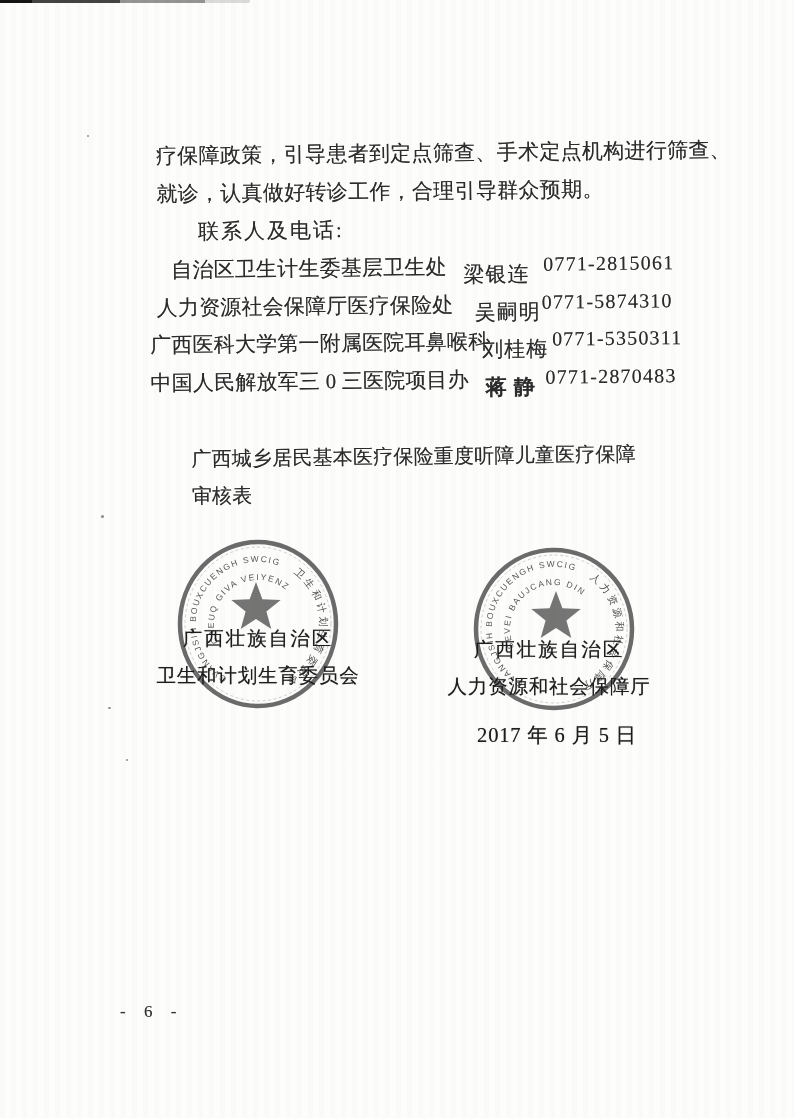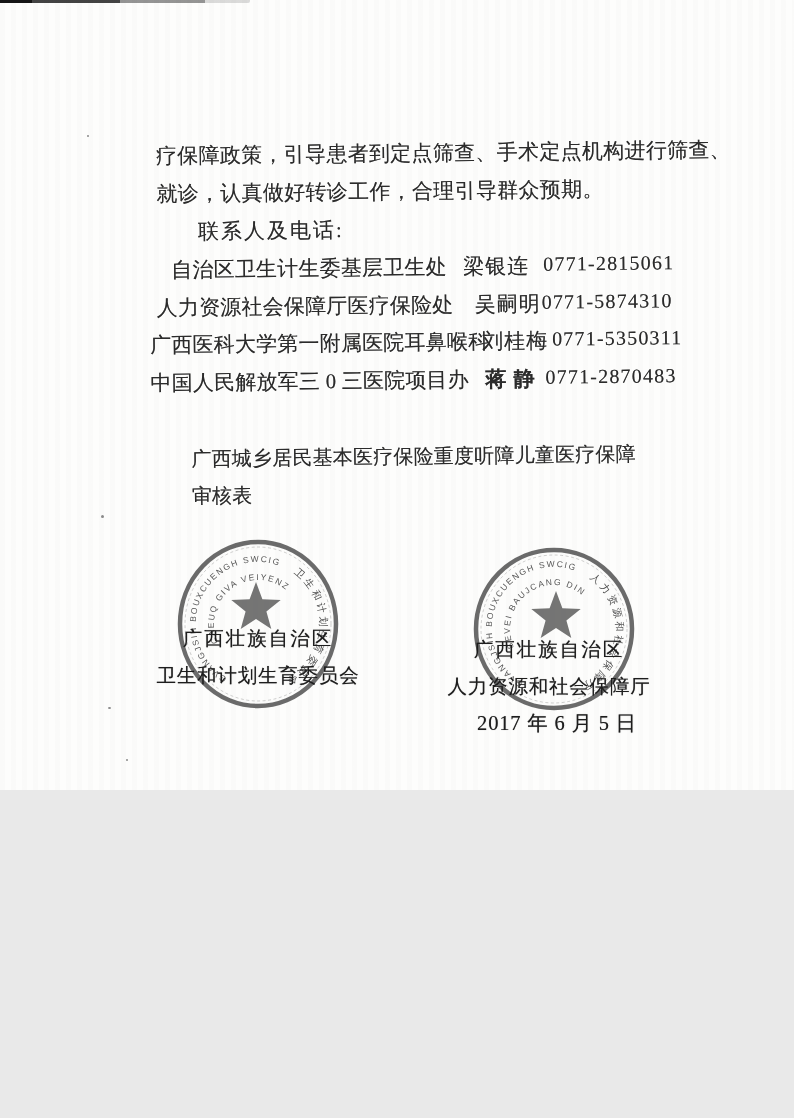--- a/index.html
+++ b/index.html
@@ -1,18 +1,18 @@
 <!DOCTYPE html>
 <html><head>
 <meta charset="utf-8">
 <style>
   html,body{margin:0;padding:0;background:#e9e9e9;}
   .page{
     position:relative;
-    width:794px;height:790px;
+    width:794px;height:1118px;
     margin:0 auto;
     background:#fdfdfc;
     overflow:hidden;
     font-family:"Liberation Serif","DejaVu Serif",serif;
     color:#2b2b2b;
   }
   
   .page::before{
     content:"";position:absolute;inset:0;pointer-events:none;
     background:repeating-linear-gradient(90deg,rgba(0,0,0,.012) 0 5px,rgba(0,0,0,0) 5px 11px);
@@ -25,21 +25,21 @@
         transform:rotate(-0.65deg);transform-origin:160px 160px;}
 
   .para-line{font-size:21px;letter-spacing:.3px;}
   #line1{left:156px;top:142px;}
   #line2{left:156px;top:180px;}
   #line3{left:197px;top:218px;font-size:21px;letter-spacing:2px;}
 
   .contacts{position:absolute;left:148px;top:256px;width:600px;}
   .contact-row{position:relative;height:37.6px;font-size:21px;}
   .contact-org{letter-spacing:.2px;}
-  .contact-name{position:absolute;top:0;letter-spacing:1px;}
+  .contact-name{position:absolute;top:8px;letter-spacing:1px;}
   .contact-phone{position:absolute;top:1px;font-size:20px;letter-spacing:1.2px;}
   .r1 .contact-org{padding-left:22px;}
   .r2 .contact-org{padding-left:7px;}
   .r1 .contact-name{left:314px;} .r1 .contact-phone{left:394px;}
   .r2 .contact-name{left:325px;} .r2 .contact-phone{left:392px;}
   .r3 .contact-name{left:332px;} .r3 .contact-phone{left:402px;}
   .r4 .contact-name{left:335px;font-weight:bold;} .r4 .contact-phone{left:395px;}
 
   .attachment{position:absolute;left:188px;top:441px;display:flex;
               font-size:20px;letter-spacing:.2px;}
@@ -51,21 +51,21 @@
   #seal-left-svg{left:168px;top:534px;}
   #seal-right-svg{left:464px;top:539px;}
 
   .sig{position:absolute;text-align:center;color:#1d1d1d;
        text-shadow:0 0 .7px rgba(20,20,20,.6);}
   .sig div{white-space:nowrap;}
   #sig-left{left:118px;top:620px;width:280px;line-height:37px;}
   #sig-right{left:409px;top:632px;width:280px;line-height:36.5px;}
   .sig-region{font-size:19.5px;letter-spacing:2px;}
   .sig-org{font-size:19.5px;letter-spacing:.8px;}
-  .sig-date{font-size:20.5px;letter-spacing:.8px;transform:translateX(8px);}
+  .sig-date{font-size:20.5px;letter-spacing:.8px;transform:translateX(8px);margin-top:12px;}
 
   .page-number{left:120px;top:1002px;font-size:17px;letter-spacing:7px;color:#333;}
 
   
   .artifact-top{position:absolute;left:0;top:0;width:250px;height:3px;
      background:linear-gradient(90deg,#151515 0 32px,rgba(21,21,21,.8) 32px 120px,
         rgba(21,21,21,.45) 120px 205px,rgba(21,21,21,.15) 205px 100%);
      border-radius:0 0 2px 0;}
   .speck{position:absolute;background:#8a8a8a;border-radius:50%;}
   #speck1{left:101px;top:515px;width:3px;height:3px;}

